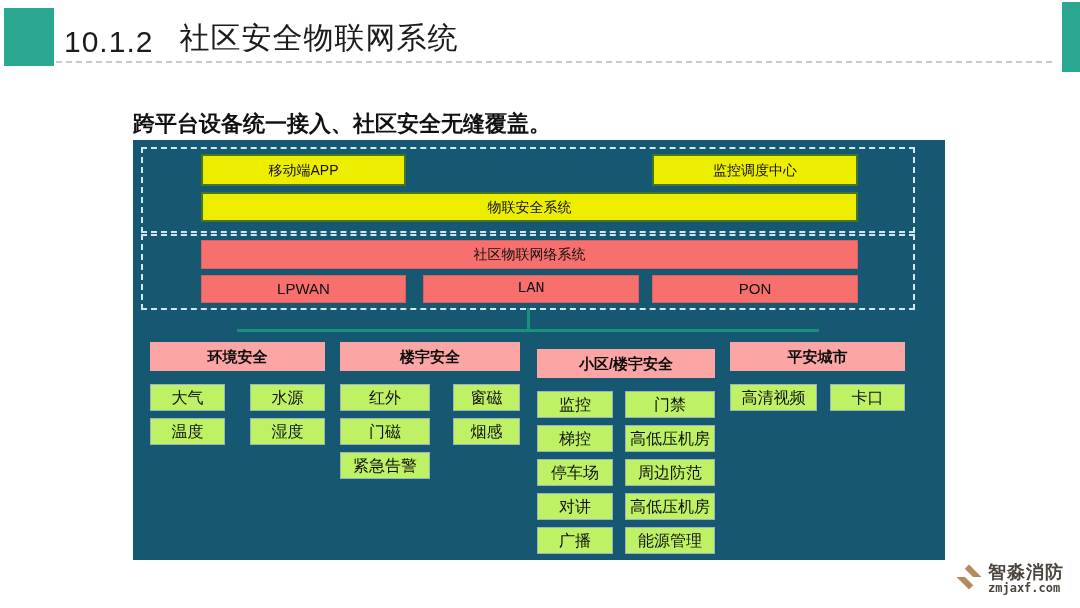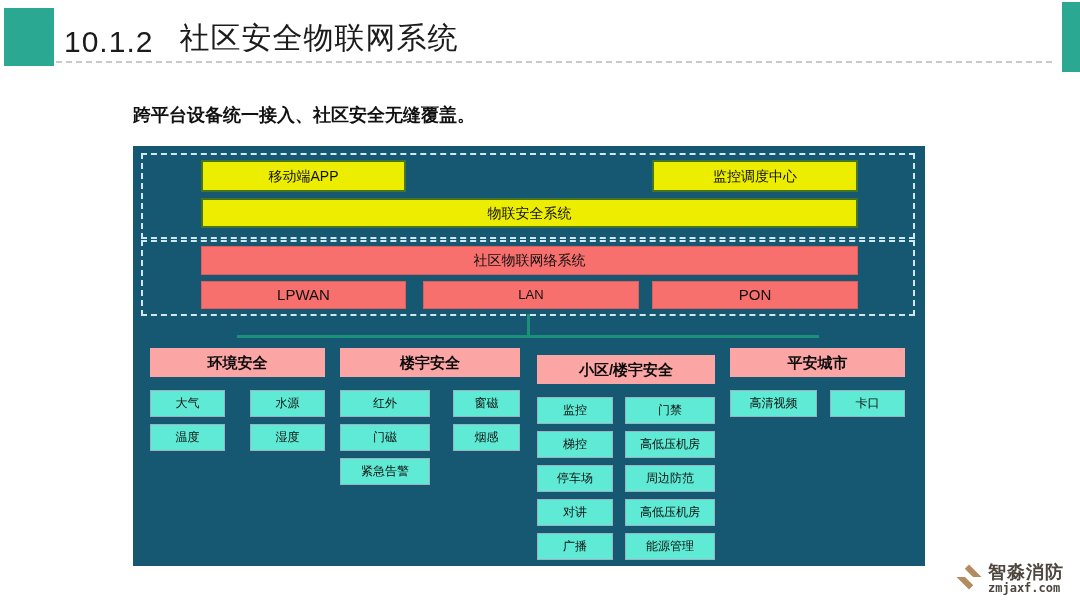--- a/index.html
+++ b/index.html
@@ -6,46 +6,46 @@
   .slide{
     position:relative;width:1080px;height:608px;background:#ffffff;overflow:hidden;
     font-family:"Liberation Sans","DejaVu Sans",sans-serif;color:#1b1b1b;
   }
   
   .accent-sq{position:absolute;left:4px;top:8px;width:50px;height:58px;background:#2aa892;}
   .accent-bar{position:absolute;left:1062px;top:2px;width:18px;height:70px;background:#2aa892;}
   .title-row{position:absolute;left:64px;top:18px;display:flex;gap:26px;align-items:flex-end;
     font-size:30px;font-weight:500;color:#1b1b1b;letter-spacing:1px;}
   .dashed-rule{position:absolute;left:56px;top:61px;width:996px;border-top:2px dashed #c9c9c9;}
-  .subtitle{position:absolute;left:133px;top:103px;font-size:18px;font-weight:bold;color:#111;}
+  .subtitle{position:absolute;left:133px;top:109px;font-size:22px;font-weight:bold;color:#111;}
   
-  .panel{position:absolute;left:133px;top:146px;width:792px;height:420px;background:#165872;}
+  .panel{position:absolute;left:133px;top:140px;width:792px;height:420px;background:#165872;padding-left:20px;}
   .dash-group{position:absolute;border:2px dashed #cfe8f2;}
   .dg1{left:8px;top:7px;width:770px;height:82px;}
   .dg2{left:8px;top:94px;width:770px;height:72px;}
   .box{position:absolute;text-align:center;font-size:14px;color:#101010;}
   .yellow{background:#eded00;border:2px solid #45761f;}
   .red{background:#f7706d;border:1px solid #e05d5d;}
   .y1{left:68px;top:14px;width:201px;height:28px;line-height:28px;}
   .y2{left:290px;top:14px;width:212px;height:28px;line-height:28px;}
   .y3{left:519px;top:14px;width:202px;height:28px;line-height:28px;}
   .ywide{left:68px;top:52px;width:653px;height:26px;line-height:26px;}
   .rwide{left:68px;top:100px;width:655px;height:27px;line-height:27px;}
   .n1{left:68px;top:135px;width:203px;height:26px;line-height:26px;font-size:15px;}
-  .n2{left:290px;top:135px;width:214px;height:26px;line-height:26px;font-size:13px;}
+  .n2{left:290px;top:135px;width:214px;height:26px;line-height:26px;font-size:15px;font-family:Liberation Mono, monospace;}
   .n3{left:519px;top:135px;width:204px;height:26px;line-height:26px;font-size:15px;}
   .vline{position:absolute;left:394px;top:168px;width:3px;height:22px;background:#1c9179;}
   .hline{position:absolute;left:104px;top:189px;width:582px;height:3px;background:#1c9179;}
   
   .cat{position:absolute;top:202px;}
   .cat-h{height:29px;line-height:29px;background:#fca5a5;text-align:center;
     font-size:15px;font-weight:bold;color:#0b0b0b;}
   .items{display:grid;margin-top:13px;row-gap:7px;justify-content:space-between;}
-  .item{height:25px;line-height:25px;background:#5eead4;border:1px solid #9db2c0;
-    text-align:center;font-size:12px;color:#101010;}
+  .item{height:25px;line-height:25px;background:#bef264;border:1px solid #9db2c0;
+    text-align:center;font-size:16px;color:#101010;}
   .cat1{left:17px;width:175px;}  .cat1 .items{grid-template-columns:75px 75px;}
   .cat2{left:207px;width:180px;} .cat2 .items{grid-template-columns:90px 67px;}
   .cat3{left:404px;width:178px;margin-top:7px;} .cat3 .items{grid-template-columns:76px 90px;}
   .cat4{left:597px;width:175px;} .cat4 .items{grid-template-columns:87px 75px;}
   
   .logo{position:absolute;left:954px;top:562px;display:flex;align-items:center;gap:4px;}
   .logo-txt{display:flex;flex-direction:column;line-height:1.1;}
   .logo-name{font-size:18px;font-weight:bold;color:#4c463e;letter-spacing:1px;}
   .logo-url{font-size:12px;font-weight:bold;color:#4c463e;font-family:"DejaVu Sans Mono","Liberation Mono",monospace;}
 </style>

